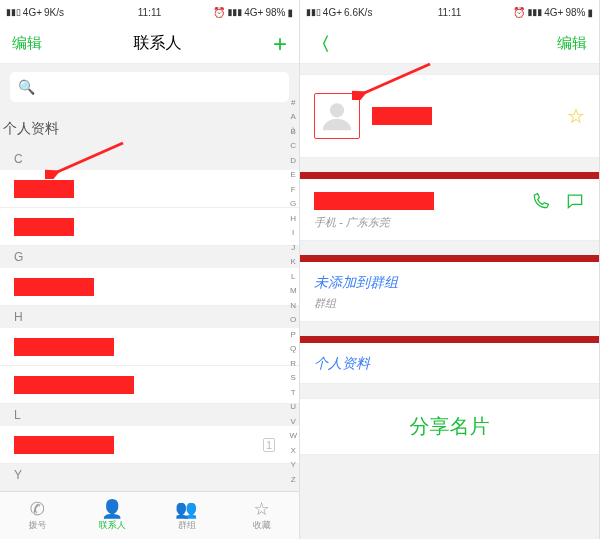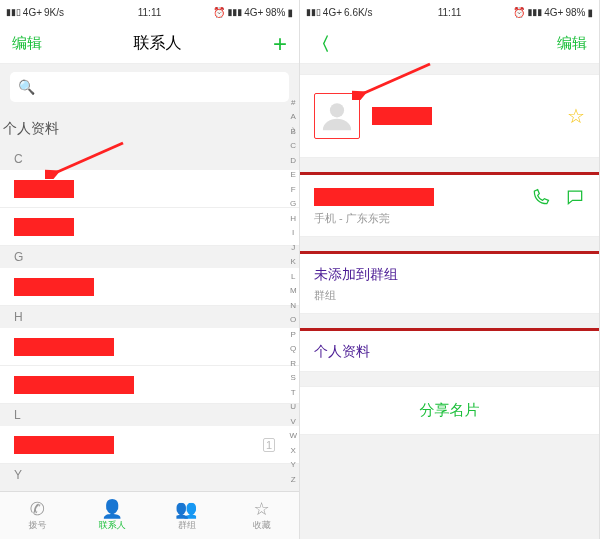--- a/index.html
+++ b/index.html
@@ -108,30 +108,31 @@
   .avatar {
     width: 46px; height: 46px; border: 1px solid #f33;
     display: flex; align-items: center; justify-content: center;
     color: #ccc; border-radius: 2px;
   }
   .avatar svg { width: 34px; height: 34px; }
   .detail-head .name-redact { align-self: center; }
   .star { margin-left: auto; color: #f5c518; font-size: 20px; }
   .detail-block {
     background: #fff; padding: 12px 14px 10px;
-    border-top: 3px solid #b91c1c; border-bottom: 1px solid #eee;
+    border-top: 7px solid #b91c1c; border-bottom: 1px solid #eee;
     margin-top: 14px;
+    font-style: italic;
   }
   .detail-block .sub { font-size: 11px; color: #999; margin-top: 4px; }
   .phone-row { display: flex; align-items: center; }
   .phone-row .actions { margin-left: auto; display: flex; gap: 14px; color: #1bbf3a; }
   .actions svg { width: 20px; height: 20px; }
-  .detail-block.simple .main-txt { font-size: 14px; color: #4c1d95; }
+  .detail-block.simple .main-txt { font-size: 14px; color: #3b82f6; }
   .share-card {
-    text-align: center; color: #1bbf3a; padding: 14px; font-size: 15px;
+    text-align: center; color: #1bbf3a; padding: 14px; font-size: 20px;
     background: #fff; border-top: 1px solid #eee; border-bottom: 1px solid #eee;
     margin-top: 14px;
   }
 
   
   .arrow {
     position: absolute; pointer-events: none; z-index: 50;
   }
   .arrow-1 { left: 45px; top: 139px; width: 80px; height: 40px; }
   .arrow-2 { left: 352px; top: 60px; width: 80px; height: 40px; }

